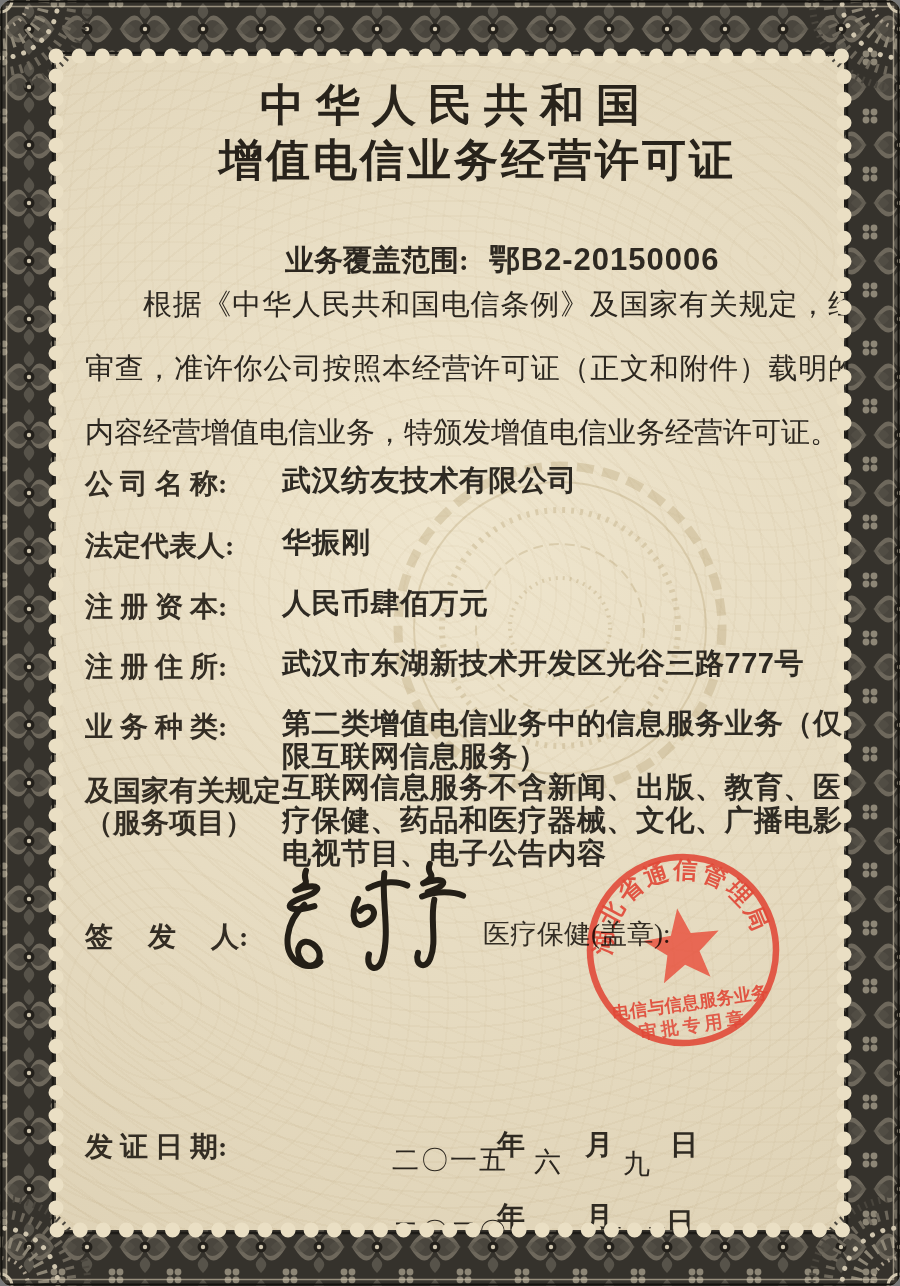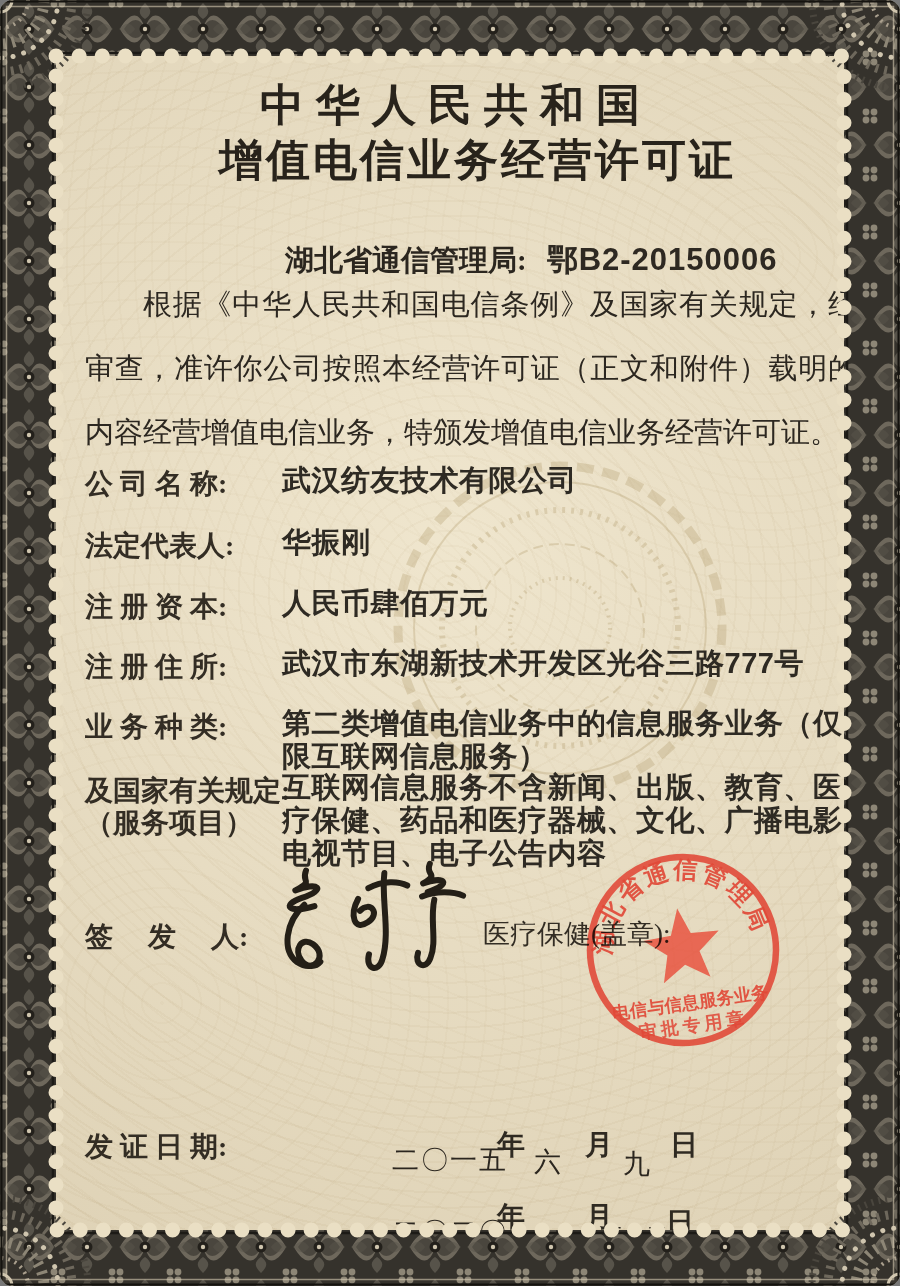--- a/index.html
+++ b/index.html
@@ -99,21 +99,21 @@
     <rect x="1.5" y="1.5" width="897" height="1283" fill="none" stroke="#15130f" stroke-width="2"></rect>
     <rect x="6.5" y="6.5" width="887" height="1273" fill="none" stroke="#d8cdb4" stroke-width="1.5" opacity="0.6"></rect>
   </svg>
 
   <div class="content">
 
     <h1 class="title1">中华人民共和国</h1>
     <h1 class="title2">增值电信业务经营许可证</h1>
 
     <div class="license-row">
-      <span class="lic-label">湖北省通信管理局:</span>
+      <span class="lic-label">业务覆盖范围:</span>
       <span class="lic-no">鄂B2-20150006</span>
     </div>
 
     <p class="body-par">根据《中华人民共和国电信条例》及国家有关规定，经审查，准许你公司按照本经营许可证（正文和附件）载明的内容经营增值电信业务，特颁发增值电信业务经营许可证。</p>
 
     <div class="row r0">
       <span class="lab">公 司 名 称:</span>
       <span class="val">武汉纺友技术有限公司</span>
     </div>
     <div class="row r1">

